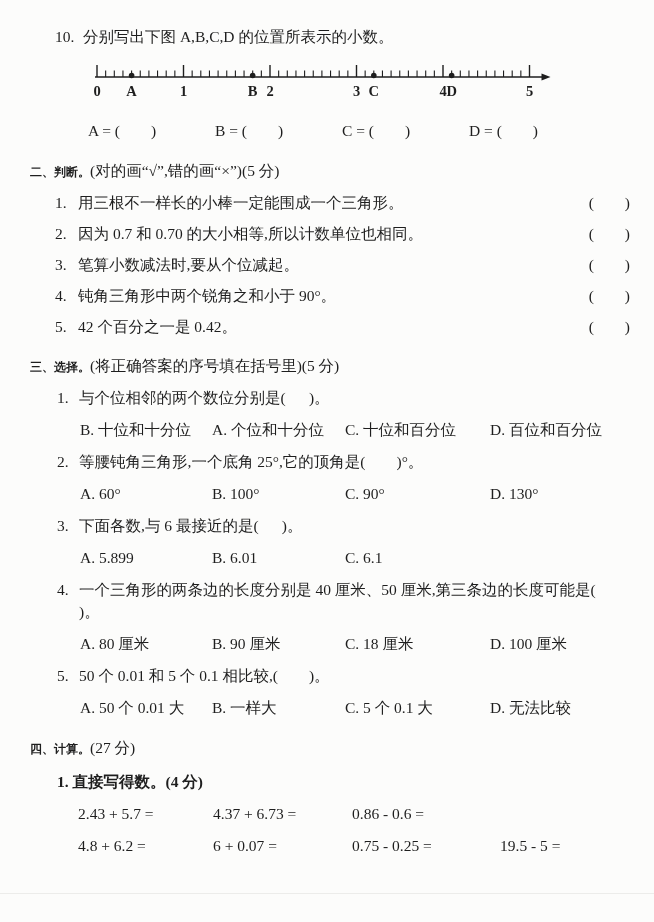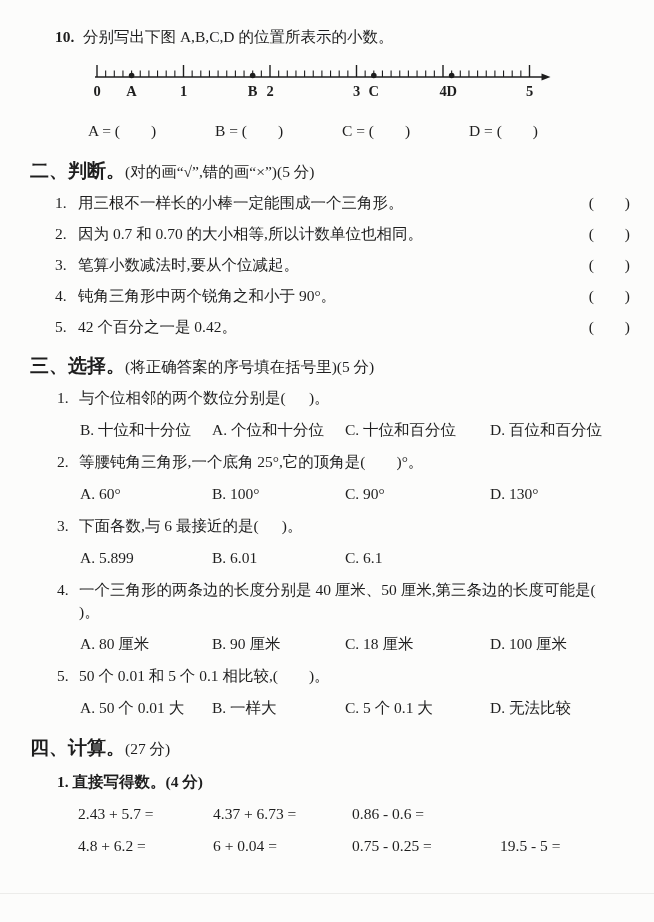--- a/index.html
+++ b/index.html
@@ -8,28 +8,28 @@
     background:#fcfcfb;color:#1e1e1e;
     font-family:"Liberation Serif","DejaVu Serif",serif;
     font-size:15.5px;line-height:22px;
   }
   .pre{white-space:pre;}
   .prewrap{white-space:pre-wrap;}
   .page{padding-top:26px;}
 
   
   .q10-row{margin-left:55px;display:flex;}
-  .q10-num{width:28px;font-weight:bold;}
+  .q10-num{width:28px;}
   .numline-wrap{margin-left:92px;margin-top:14px;height:44px;}
   .answers-row{margin-left:88px;margin-top:14px;display:flex;height:22px;}
   .answers-row .ans{width:127px;}
 
   
   .sec-header{margin-left:30px;margin-top:18px;height:22px;}
-  .sec-bold{font-family:"Liberation Sans","DejaVu Sans",sans-serif;font-weight:700;font-size:19px;}
+  .sec-bold{font-family:"Liberation Sans","DejaVu Sans",sans-serif;font-weight:700;font-size:12px;}
 
   
   .judge-item{margin-left:55px;margin-top:10px;height:21px;display:flex;padding-right:24px;}
   .item-num{width:23px;flex:0 0 auto;}
   .judge-text{flex:1 1 auto;}
   .judge-bracket{flex:0 0 auto;}
 
   
   .choice-stem{margin-left:57px;margin-top:10px;display:flex;margin-right:14px;}
   .choice-stem .item-num{width:22px;}
@@ -224,19 +224,19 @@
 
   <div class="sub-header">1. 直接写得数。(4 分)</div>
 
   <div class="calc-row">
     <span class="pre">2.43 + 5.7 =</span>
     <span class="pre">4.37 + 6.73 =</span>
     <span class="pre">0.86 - 0.6 =</span>
   </div>
   <div class="calc-row">
     <span class="pre">4.8 + 6.2 =</span>
-    <span class="pre">6 + 0.04 =</span>
+    <span class="pre">6 + 0.07 =</span>
     <span class="pre">0.75 - 0.25 =</span>
     <span class="pre">19.5 - 5 =</span>
   </div>
 
   <div class="bottom-line"></div>
 </div>
 
 </body></html>

